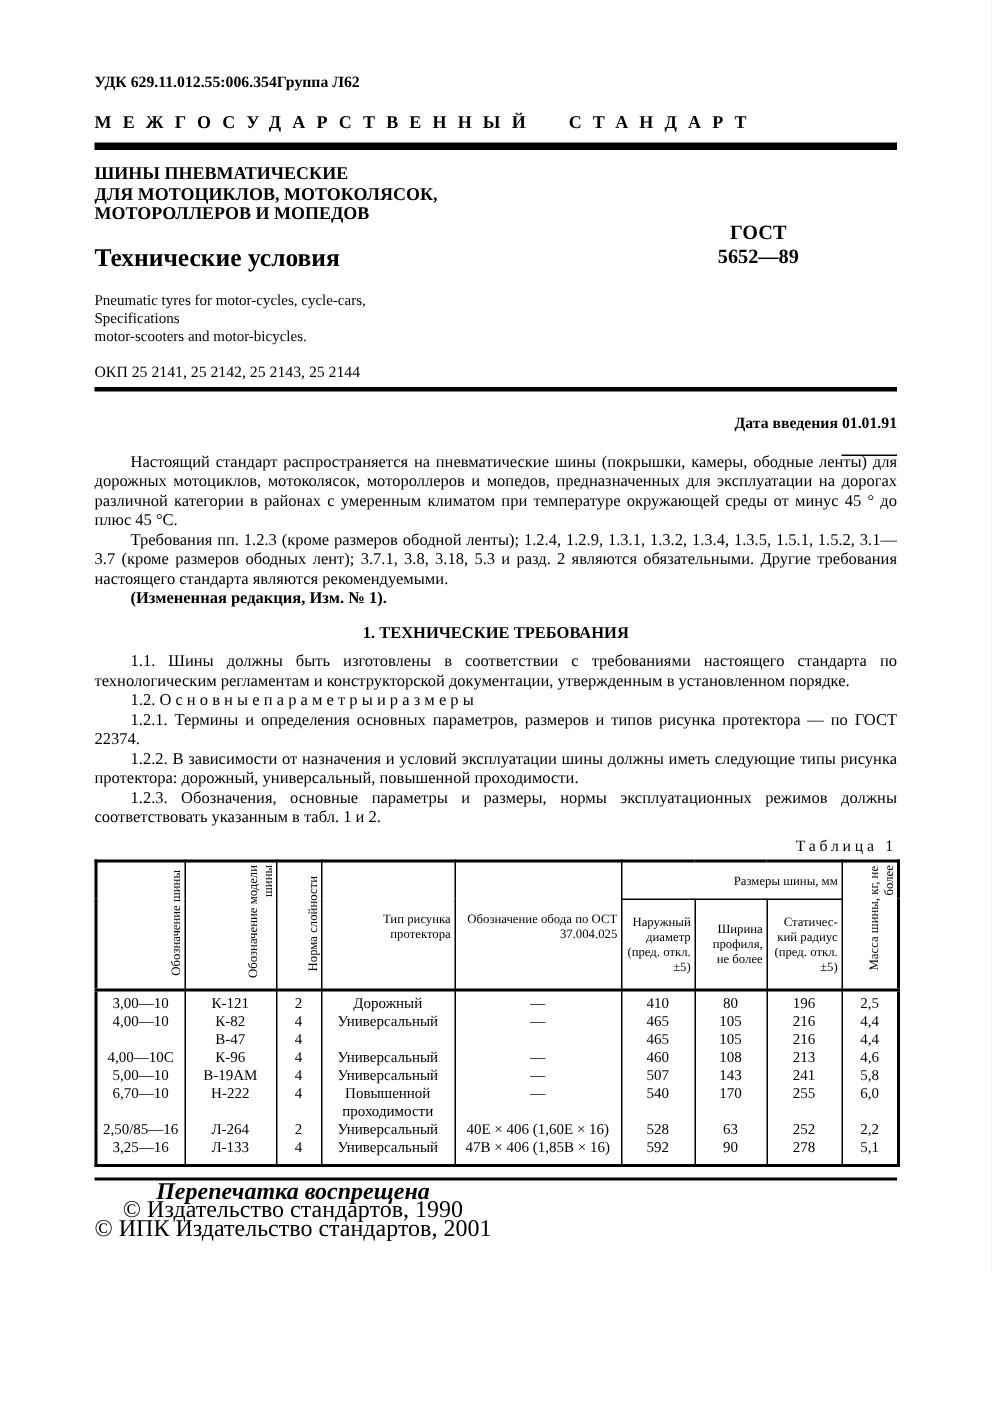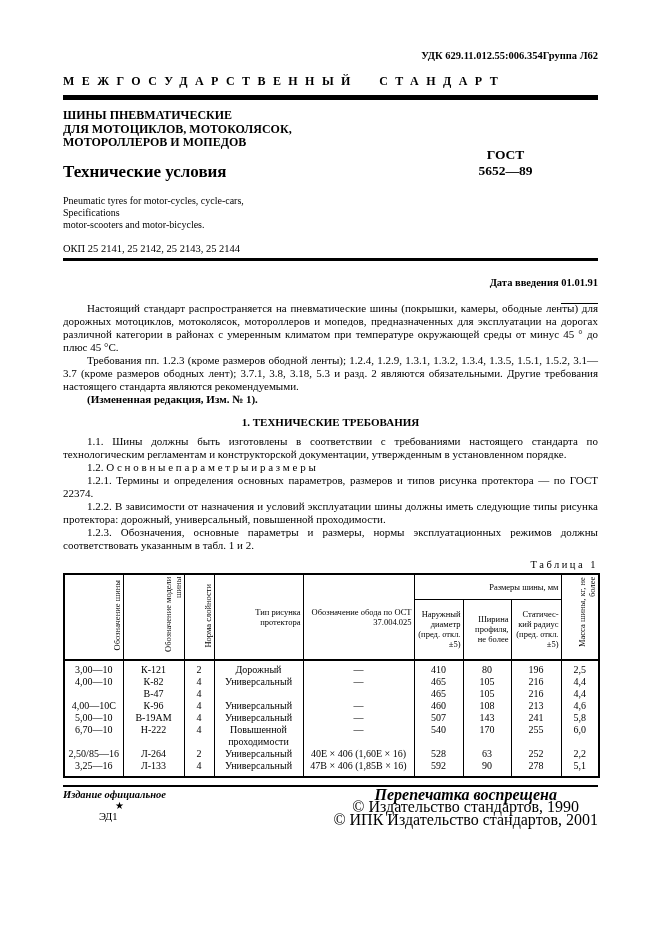--- a/index.html
+++ b/index.html
@@ -3,21 +3,21 @@
 <meta charset="utf-8">
 <style>
   html,body{margin:0;padding:0;background:#e8e8e8;}
   .page{
     position:relative;width:661px;height:936px;background:#ffffff;
     font-family:"Liberation Serif","DejaVu Serif",serif;color:#000;
     margin:0 auto;overflow:hidden;box-sizing:border-box;
   }
   .content{position:absolute;left:63px;top:0;width:535px;}
   
-  .udk-row{display:flex;justify-content:flex-end;margin-top:50px;font-size:10.5px;font-weight:bold;}
+  .udk-row{display:flex;justify-content:flex-start;margin-top:50px;font-size:10.5px;font-weight:bold;}
   .std-kind{margin-top:13px;font-size:12px;font-weight:bold;letter-spacing:0.62em;word-spacing:0.9em;white-space:nowrap;}
   .bar-thick{height:5px;background:#000;margin-top:6px;}
   
   .title-row{display:flex;margin-top:9px;}
   .title-left{width:350px;}
   .title-right{flex:1;text-align:center;padding-top:38px;}
   .title-ru{font-size:12px;font-weight:bold;line-height:13.5px;}
   .subtitle{font-size:17px;font-weight:bold;margin-top:12px;}
   .title-en{font-size:10px;line-height:12px;margin-top:13px;}
   .gost-label{font-size:13.5px;font-weight:bold;line-height:16px;}
@@ -227,25 +227,20 @@
           <td class="c">592</td>
           <td class="c">90</td>
           <td class="c">278</td>
           <td class="c">5,1</td>
         </tr>
       </tbody>
     </table>
 
     <div class="foot-rule"></div>
     <div class="foot-row">
-      <div class="foot-left">
-        <div class="official">Издание официальное</div>
-        <div class="star">★</div>
-        <div class="ed">ЭД1</div>
-      </div>
       <div class="foot-right">
         <div class="reprint">Перепечатка воспрещена</div>
         <div>© Издательство стандартов, 1990</div>
         <div>© ИПК Издательство стандартов, 2001</div>
       </div>
     </div>
 
   </div>
 </div>
 

